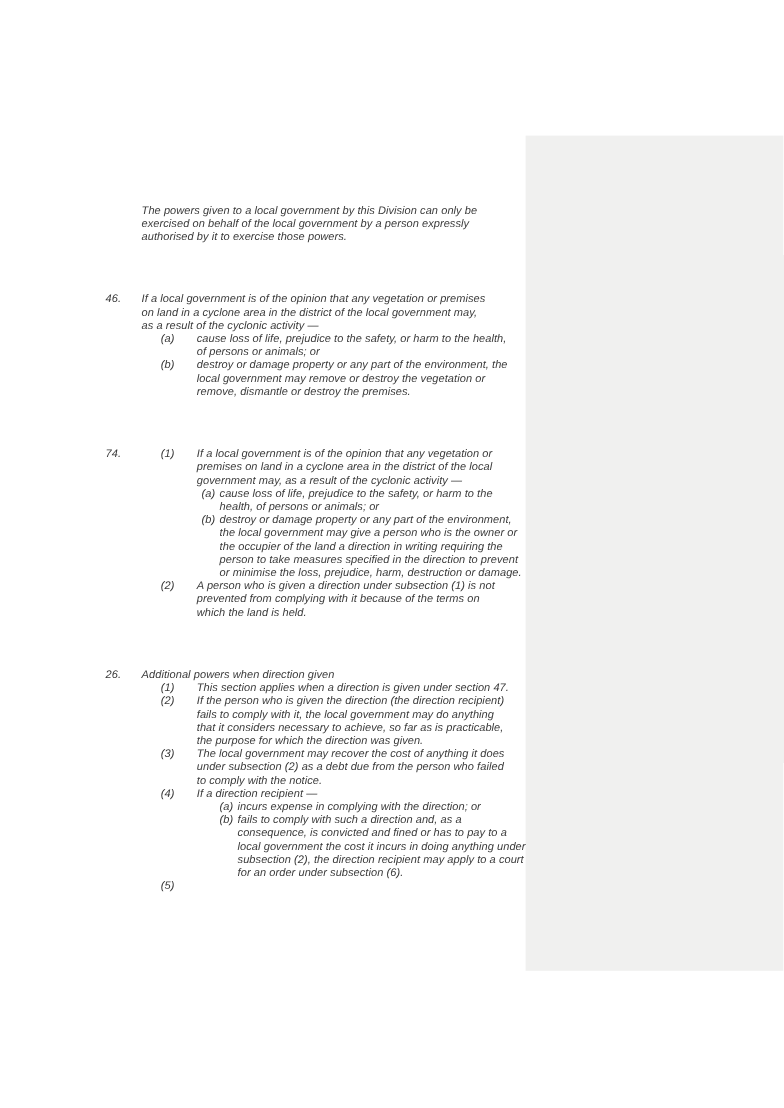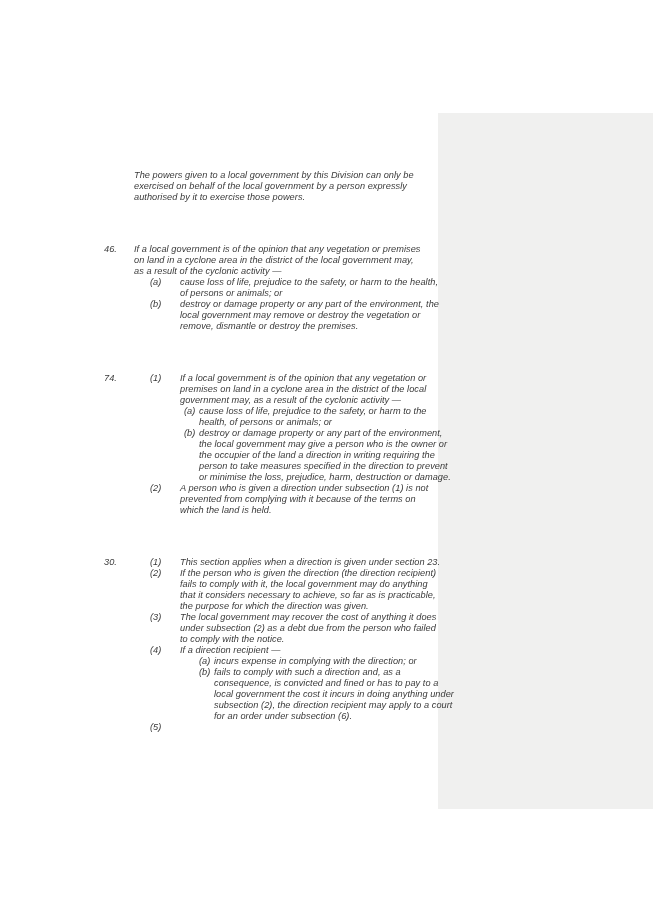--- a/index.html
+++ b/index.html
@@ -8,21 +8,21 @@
 
   .side-panel {
     position: absolute;
     left: 438px; top: 113px;
     width: 215px; height: 696px;
     background: #f0f0ef;
   }
 
   .doc {
     position: absolute;
-    left: 104px; top: 170px;
+    left: 88px; top: 170px;
     width: 400px;
     font-family: "Liberation Sans", sans-serif;
     font-style: italic;
     font-size: 9.2px;
     line-height: 11px;
     color: #3a3a3a;
     letter-spacing: 0.05px;
   }
   .t { white-space: pre-line; }
   b  { font-weight: normal; }
@@ -110,26 +110,27 @@
       <div class="sub">
         <div class="sub-num t">(2)</div>
         <div class="sub-content t">A person who is given a direction under subsection (1) is not
 prevented from complying with it because of the terms on
 which the land is held.</div>
       </div>
     </div>
   </div>
 
   <div class="sec">
-    <div class="sec-num t">30.</div>
+    <div class="sec-num t">26.</div>
     <div class="sec-content">
+      <div class="t">Additional powers when direction given</div>
 
       <div class="sub">
         <div class="sub-num t">(1)</div>
-        <div class="sub-content t">This section applies when a direction is given under section 23.</div>
+        <div class="sub-content t">This section applies when a direction is given under section 47.</div>
       </div>
 
       <div class="sub">
         <div class="sub-num t">(2)</div>
         <div class="sub-content t"><span>If the person who is given the direction (the </span><b>direction recipient</b><span>)
 fails to comply with it, the local government may do anything
 that it considers necessary to achieve, so far as is practicable,
 the purpose for which the direction was given.</span></div>
       </div>
 

